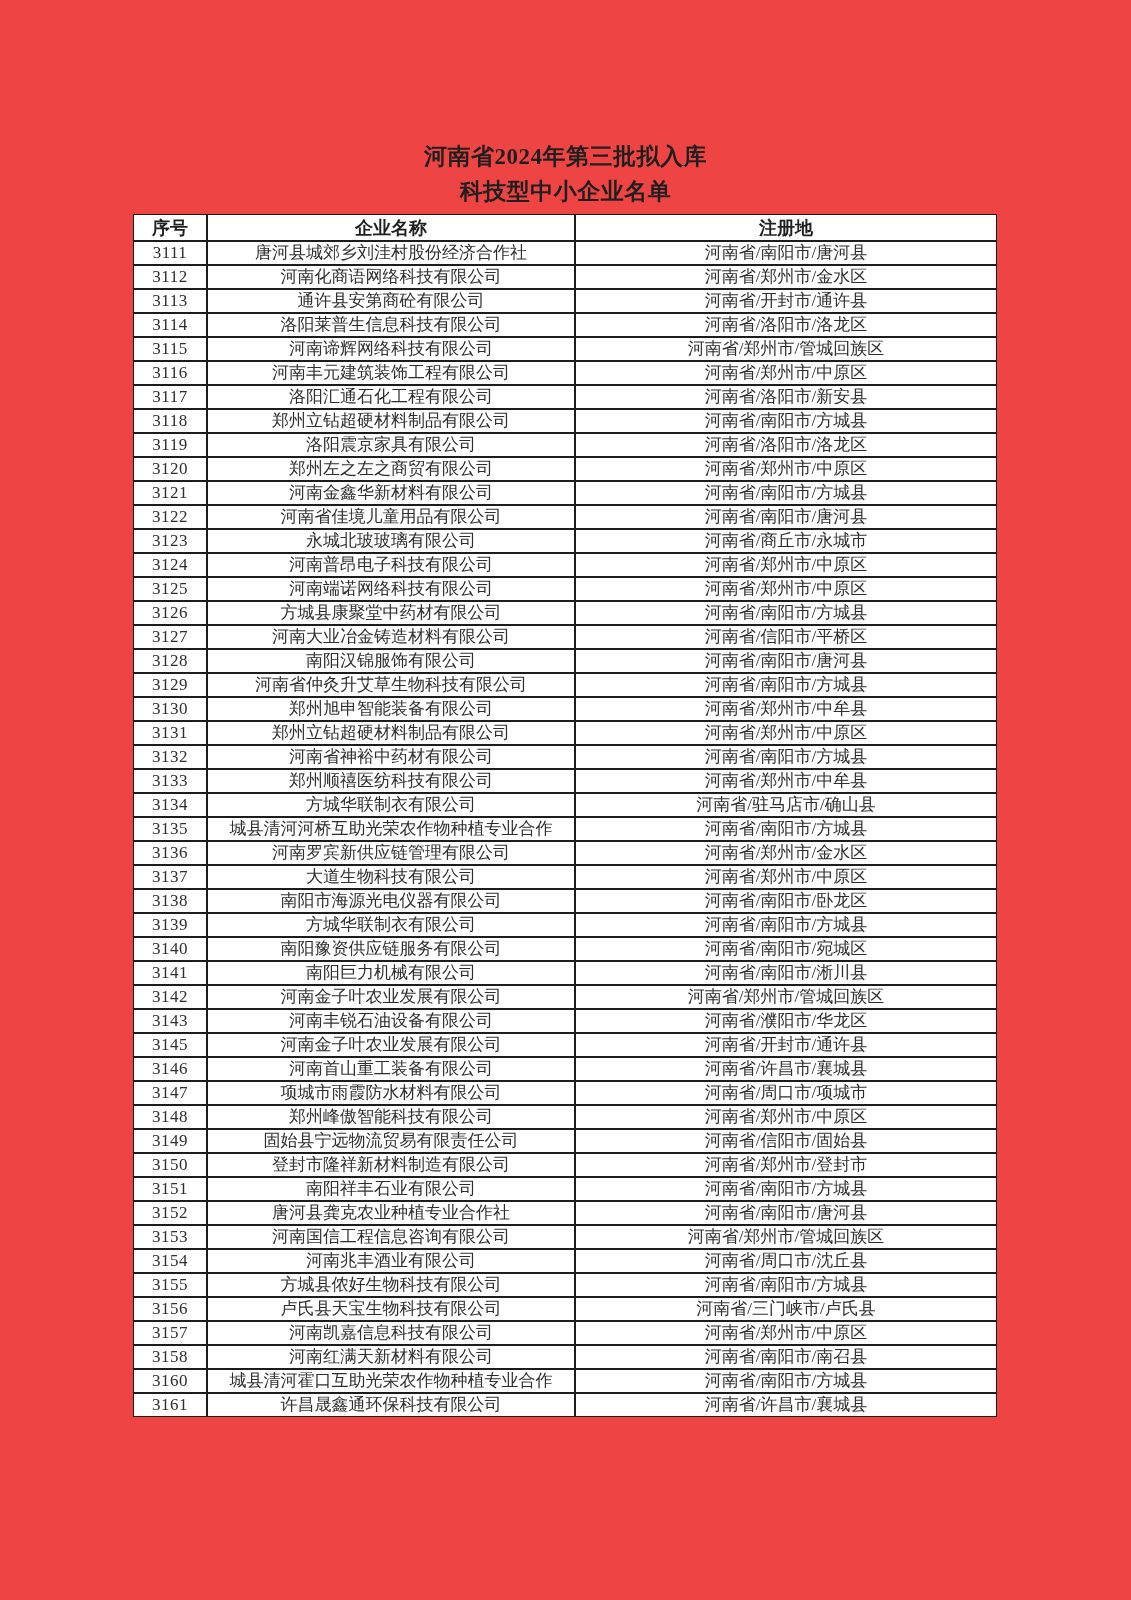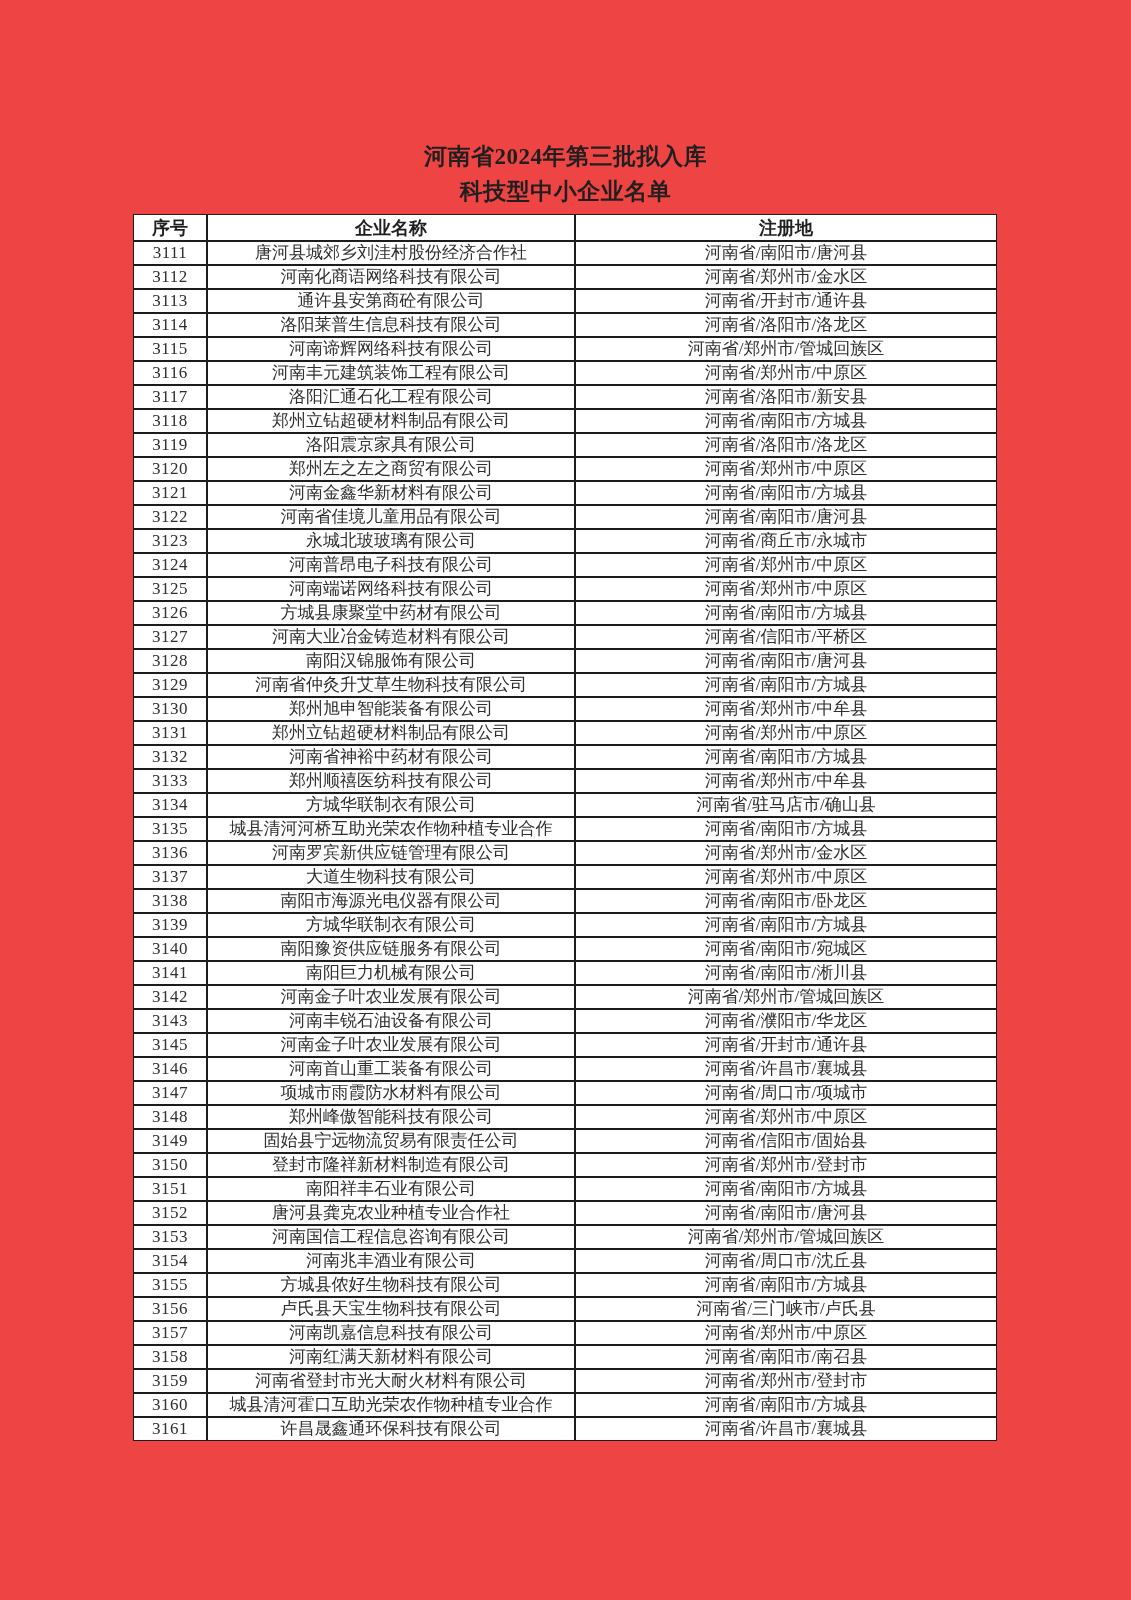--- a/index.html
+++ b/index.html
@@ -313,25 +313,20 @@
           <td class="cell-index">3157</td>
           <td class="cell-name">河南凯嘉信息科技有限公司</td>
           <td class="cell-region">河南省/郑州市/中原区</td>
         </tr>
         <tr>
           <td class="cell-index">3158</td>
           <td class="cell-name">河南红满天新材料有限公司</td>
           <td class="cell-region">河南省/南阳市/南召县</td>
         </tr>
         <tr>
-          <td class="cell-index">3159</td>
-          <td class="cell-name">河南省登封市光大耐火材料有限公司</td>
-          <td class="cell-region">河南省/郑州市/登封市</td>
-        </tr>
-        <tr>
           <td class="cell-index">3160</td>
           <td class="cell-name">城县清河霍口互助光荣农作物种植专业合作</td>
           <td class="cell-region">河南省/南阳市/方城县</td>
         </tr>
         <tr>
           <td class="cell-index">3161</td>
           <td class="cell-name">许昌晟鑫通环保科技有限公司</td>
           <td class="cell-region">河南省/许昌市/襄城县</td>
         </tr>
       </tbody>

